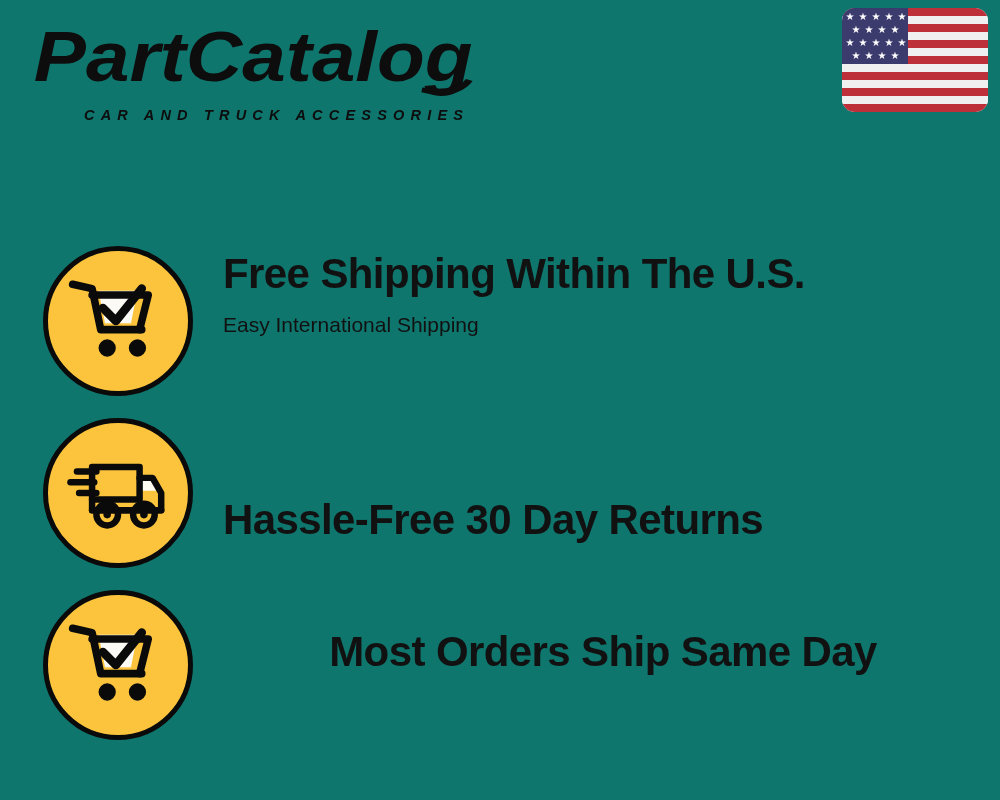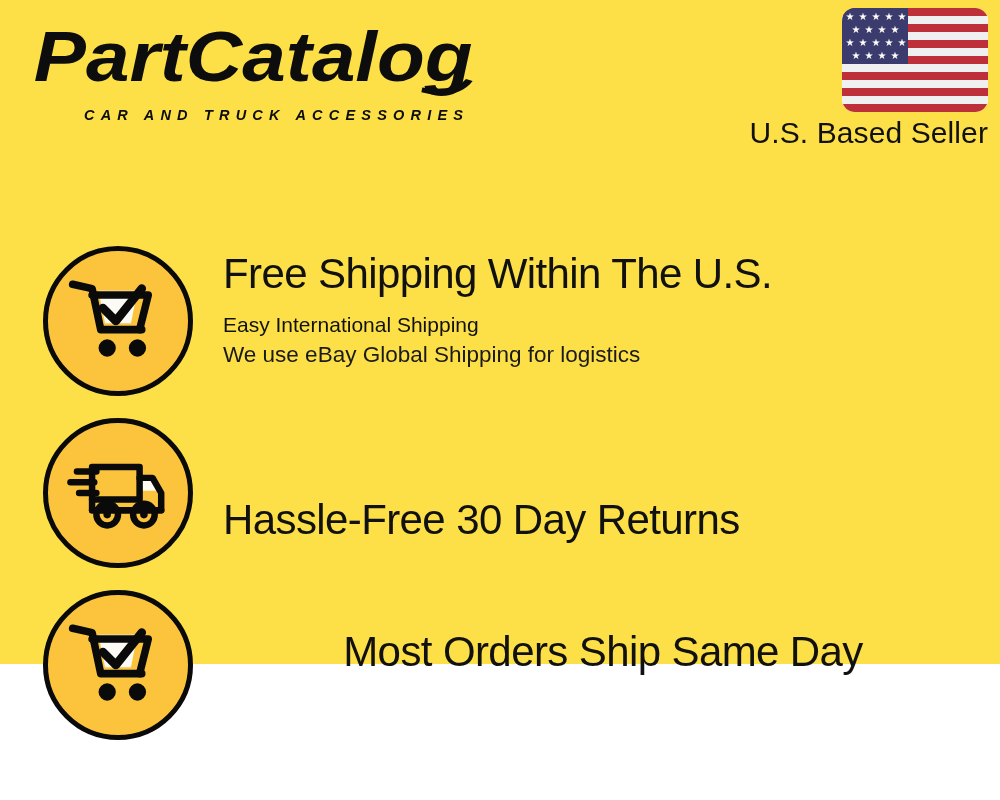--- a/index.html
+++ b/index.html
@@ -13,22 +13,22 @@
     background: #ffffff;
     font-family: "Liberation Sans", sans-serif;
     color: #111111;
     overflow: hidden;
     position: relative;
   }
 
   .banner {
     position: relative;
     width: 1000px;
-    height: 664px;
-    background: #fde047;
+    height: 800px;
+    background: #0f766e;
   }
 
   
   .header {
     position: absolute;
     top: 0;
     left: 0;
     width: 1000px;
     height: 180px;
   }
@@ -163,21 +163,21 @@
     top: 0;
     width: 760px;
   }
 
   .feature-row.row-0 .feature-text { top: 6px; }
   .feature-row.row-1 .feature-text { top: 40px; margin-top: 40px; }
   .feature-row.row-2 .feature-text { top: 40px; text-align: center; }
 
   .headline {
     font-family: "Liberation Sans", sans-serif;
-    font-weight: normal;
+    font-weight: bold;
     font-size: 42px;
     letter-spacing: -0.6px;
     line-height: 1.06;
     color: #111111;
     white-space: nowrap;
     margin: 0;
   }
 
   .subline {
     font-family: "Liberation Sans", sans-serif;
@@ -252,42 +252,40 @@
         <span class="star" style="left:3px;top:30px">★</span>
         <span class="star" style="left:16px;top:30px">★</span>
         <span class="star" style="left:29px;top:30px">★</span>
         <span class="star" style="left:42px;top:30px">★</span>
         <span class="star" style="left:55px;top:30px">★</span>
         <span class="star" style="left:9px;top:43px">★</span>
         <span class="star" style="left:22px;top:43px">★</span>
         <span class="star" style="left:35px;top:43px">★</span>
         <span class="star" style="left:48px;top:43px">★</span>
       </div>
-      <div class="seller-label">U.S. Based Seller</div>
     </div>
 
   </div>
 
   <div class="features">
 
     <div class="feature-row row-0">
       <div class="feature-icon" aria-hidden="true">
         <svg viewBox="0 0 100 100">
           <polygon points="32,22 68,22 62,52 38,52" fill="#fbfaf5"></polygon>
           <path d="M8 16 L26 20 L34 58 L72 58" fill="none" stroke="#0a0a0a" stroke-width="7" stroke-linecap="round" stroke-linejoin="round"></path>
           <path d="M26 26 L78 26 L70 58" fill="none" stroke="#0a0a0a" stroke-width="7" stroke-linecap="round" stroke-linejoin="round"></path>
           <path d="M36 38 L48 50 L72 20" fill="none" stroke="#0a0a0a" stroke-width="8" stroke-linecap="round" stroke-linejoin="round"></path>
           <circle cx="40" cy="75" r="8" fill="#0a0a0a"></circle>
           <circle cx="68" cy="75" r="8" fill="#0a0a0a"></circle>
         </svg>
       </div>
       <div class="feature-text">
         <p class="headline">Free Shipping Within The U.S.</p>
         <p class="subhead">Easy International Shipping</p>
-        <p class="subhead-note">We use eBay Global Shipping for logistics</p>
       </div>
     </div>
 
     <div class="feature-row row-1">
       <div class="feature-icon" aria-hidden="true">
         <svg viewBox="0 0 100 100">
           <polygon points="70,36 80,36 86,48 70,48" fill="#fffdf2"></polygon>
           <rect x="26" y="26" width="44" height="30" fill="none" stroke="#0a0a0a" stroke-width="6" stroke-linejoin="round"></rect>
           <path d="M70 36 L82 36 L90 50 L90 66 L26 66 L26 56" fill="none" stroke="#0a0a0a" stroke-width="6" stroke-linejoin="round" stroke-linecap="round"></path>
           <line x1="26" y1="66" x2="90" y2="66" stroke="#0a0a0a" stroke-width="6" stroke-linecap="round"></line>

